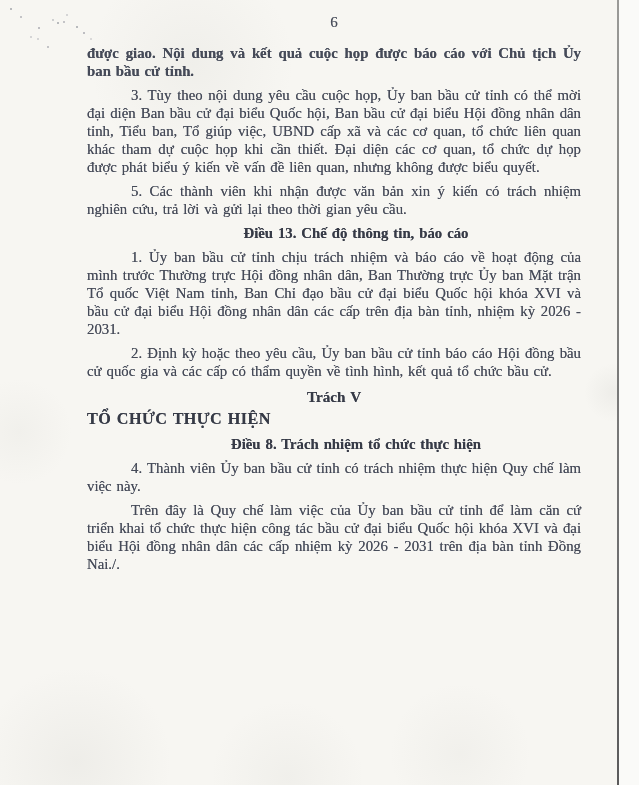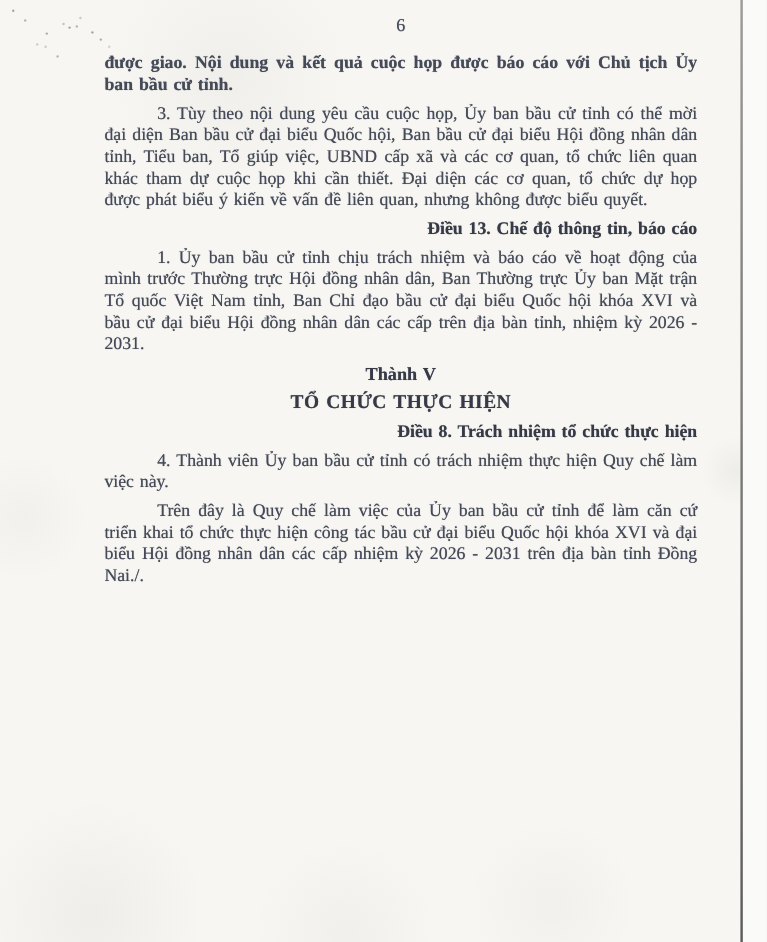--- a/index.html
+++ b/index.html
@@ -28,28 +28,28 @@
     position:absolute;top:44px;left:87px;width:494px;
     font-size:14.8px;line-height:18px;
     text-align:justify;
     word-spacing:1.2px;
     text-shadow:0 0 0.6px rgba(70,75,90,0.75);
   }
   .para{margin:0 0 6px 0;text-indent:44px;}
   .para.cont{text-indent:0;font-weight:bold;}
   .heading{
     margin:1px 0 6px 0;text-indent:44px;font-weight:bold;color:#363a46;
-    text-align:right;
+    text-align:center;
   }
   .chapter{
     margin:8px 0 4px 0;text-indent:0;text-align:center;
     font-weight:bold;color:#363a46;font-size:15.2px;
   }
   .chapter-title{
-    margin:0 0 7px 0;text-indent:0;text-align:center;
+    margin:0 0 7px 0;text-indent:0;
     font-weight:bold;color:#363a46;font-size:16.2px;letter-spacing:0.4px;
   }
   .scan-line{
     position:absolute;top:0;left:617px;width:2px;height:785px;
     background:linear-gradient(to bottom,#8a8a88 0%,#6f6f6d 30%,#58585a 70%,#3f3f41 100%);
     opacity:0.85;
   }
   .right-strip{
     position:absolute;top:0;left:619px;width:20px;height:785px;
     background:#fafaf8;
@@ -76,23 +76,25 @@
 <body>
 
 <div class="page">
   <div class="speckles"></div>
 
   <div class="pageno">6</div>
 
   <div class="content">
     <p class="para cont">được giao. Nội dung và kết quả cuộc họp được báo cáo với Chủ tịch Ủy ban bầu cử tỉnh.</p>
     <p class="para">3. Tùy theo nội dung yêu cầu cuộc họp, Ủy ban bầu cử tỉnh có thể mời đại diện Ban bầu cử đại biểu Quốc hội, Ban bầu cử đại biểu Hội đồng nhân dân tỉnh, Tiểu ban, Tổ giúp việc, UBND cấp xã và các cơ quan, tổ chức liên quan khác tham dự cuộc họp khi cần thiết. Đại diện các cơ quan, tổ chức dự họp được phát biểu ý kiến về vấn đề liên quan, nhưng không được biểu quyết.</p>
+    <p class="para">5. Các thành viên khi nhận được văn bản xin ý kiến có trách nhiệm nghiên cứu, trả lời và gửi lại theo thời gian yêu cầu.</p>
     <p class="heading">Điều 13. Chế độ thông tin, báo cáo</p>
     <p class="para">1. Ủy ban bầu cử tỉnh chịu trách nhiệm và báo cáo về hoạt động của mình trước Thường trực Hội đồng nhân dân, Ban Thường trực Ủy ban Mặt trận Tổ quốc Việt Nam tỉnh, Ban Chỉ đạo bầu cử đại biểu Quốc hội khóa XVI và bầu cử đại biểu Hội đồng nhân dân các cấp trên địa bàn tỉnh, nhiệm kỳ 2026 - 2031.</p>
-    <p class="chapter">Thành V</p>
+    <p class="para">2. Định kỳ hoặc theo yêu cầu, Ủy ban bầu cử tỉnh báo cáo Hội đồng bầu cử quốc gia và các cấp có thẩm quyền về tình hình, kết quả tổ chức bầu cử.</p>
+    <p class="chapter">Trách V</p>
     <p class="chapter-title">TỔ CHỨC THỰC HIỆN</p>
     <p class="heading">Điều 8. Trách nhiệm tổ chức thực hiện</p>
     <p class="para">4. Thành viên Ủy ban bầu cử tỉnh có trách nhiệm thực hiện Quy chế làm việc này.</p>
     <p class="para">Trên đây là Quy chế làm việc của Ủy ban bầu cử tỉnh để làm căn cứ triển khai tổ chức thực hiện công tác bầu cử đại biểu Quốc hội khóa XVI và đại biểu Hội đồng nhân dân các cấp nhiệm kỳ 2026 - 2031 trên địa bàn tỉnh Đồng Nai./.</p>
   </div>
 
   <div class="right-strip"></div>
   <div class="scan-line"></div>
 </div>
 

